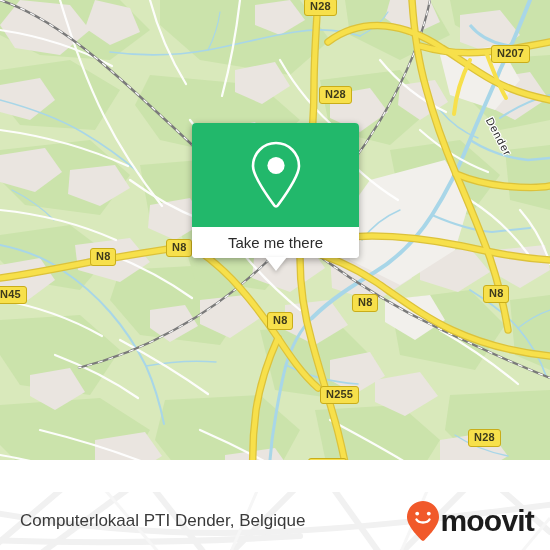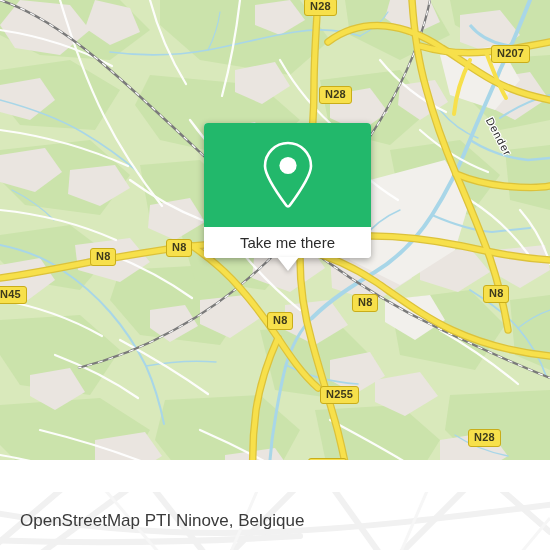--- a/index.html
+++ b/index.html
@@ -86,21 +86,20 @@
   #callout {
     position: absolute;
     left: 192px;
     top: 123px;
     width: 167px;
     height: 135px;
     border-radius: 4px;
     box-shadow: 0 2px 7px rgba(0,0,0,0.33);
     background: #ffffff;
     overflow: visible;
-    margin-left: 12px;
   }
   #callout-green {
     position: absolute;
     left: 0; top: 0;
     width: 167px;
     height: 104px;
     background: #22b86b;
     border-radius: 4px 4px 0 0;
     display: flex;
     align-items: center;
@@ -400,17 +399,26 @@
         <path d="M-10,48 C90,52 200,50 300,44"></path>
       </g>
       <g fill="none" stroke="#f6f6f6" stroke-width="3">
         <path d="M100,-8 L160,62"></path>
         <path d="M260,-8 L230,62"></path>
         <path d="M430,-8 L400,62"></path>
         <path d="M520,62 L550,26"></path>
       </g>
     </svg>
 
-    <div id="bottom-title">OpenStreetMap PTI Ninove, Belgique</div>
-
+    <div id="bottom-title">Computerlokaal PTI Dender, Belgique</div>
+
+    <div id="moovit-logo">
+      <svg width="34" height="42" viewBox="0 0 34 42">
+        <path d="M17 1 C8.2 1 1 8.2 1 17 C1 26 12 36.5 15.6 40.2 C16.4 41 17.6 41 18.4 40.2 C22 36.5 33 26 33 17 C33 8.2 25.8 1 17 1 Z" fill="#f1592a"></path>
+        <circle cx="11.2" cy="13.6" r="1.9" fill="#ffffff"></circle>
+        <circle cx="22.8" cy="13.6" r="1.9" fill="#ffffff"></circle>
+        <path d="M10.5 19.5 C12.6 23.4 21.4 23.4 23.5 19.5" fill="none" stroke="#ffffff" stroke-width="2.4" stroke-linecap="round"></path>
+      </svg>
+      <span id="moovit-wordmark">moovit</span>
+    </div>
   </div>
 
 </div>
 
 </body></html>

